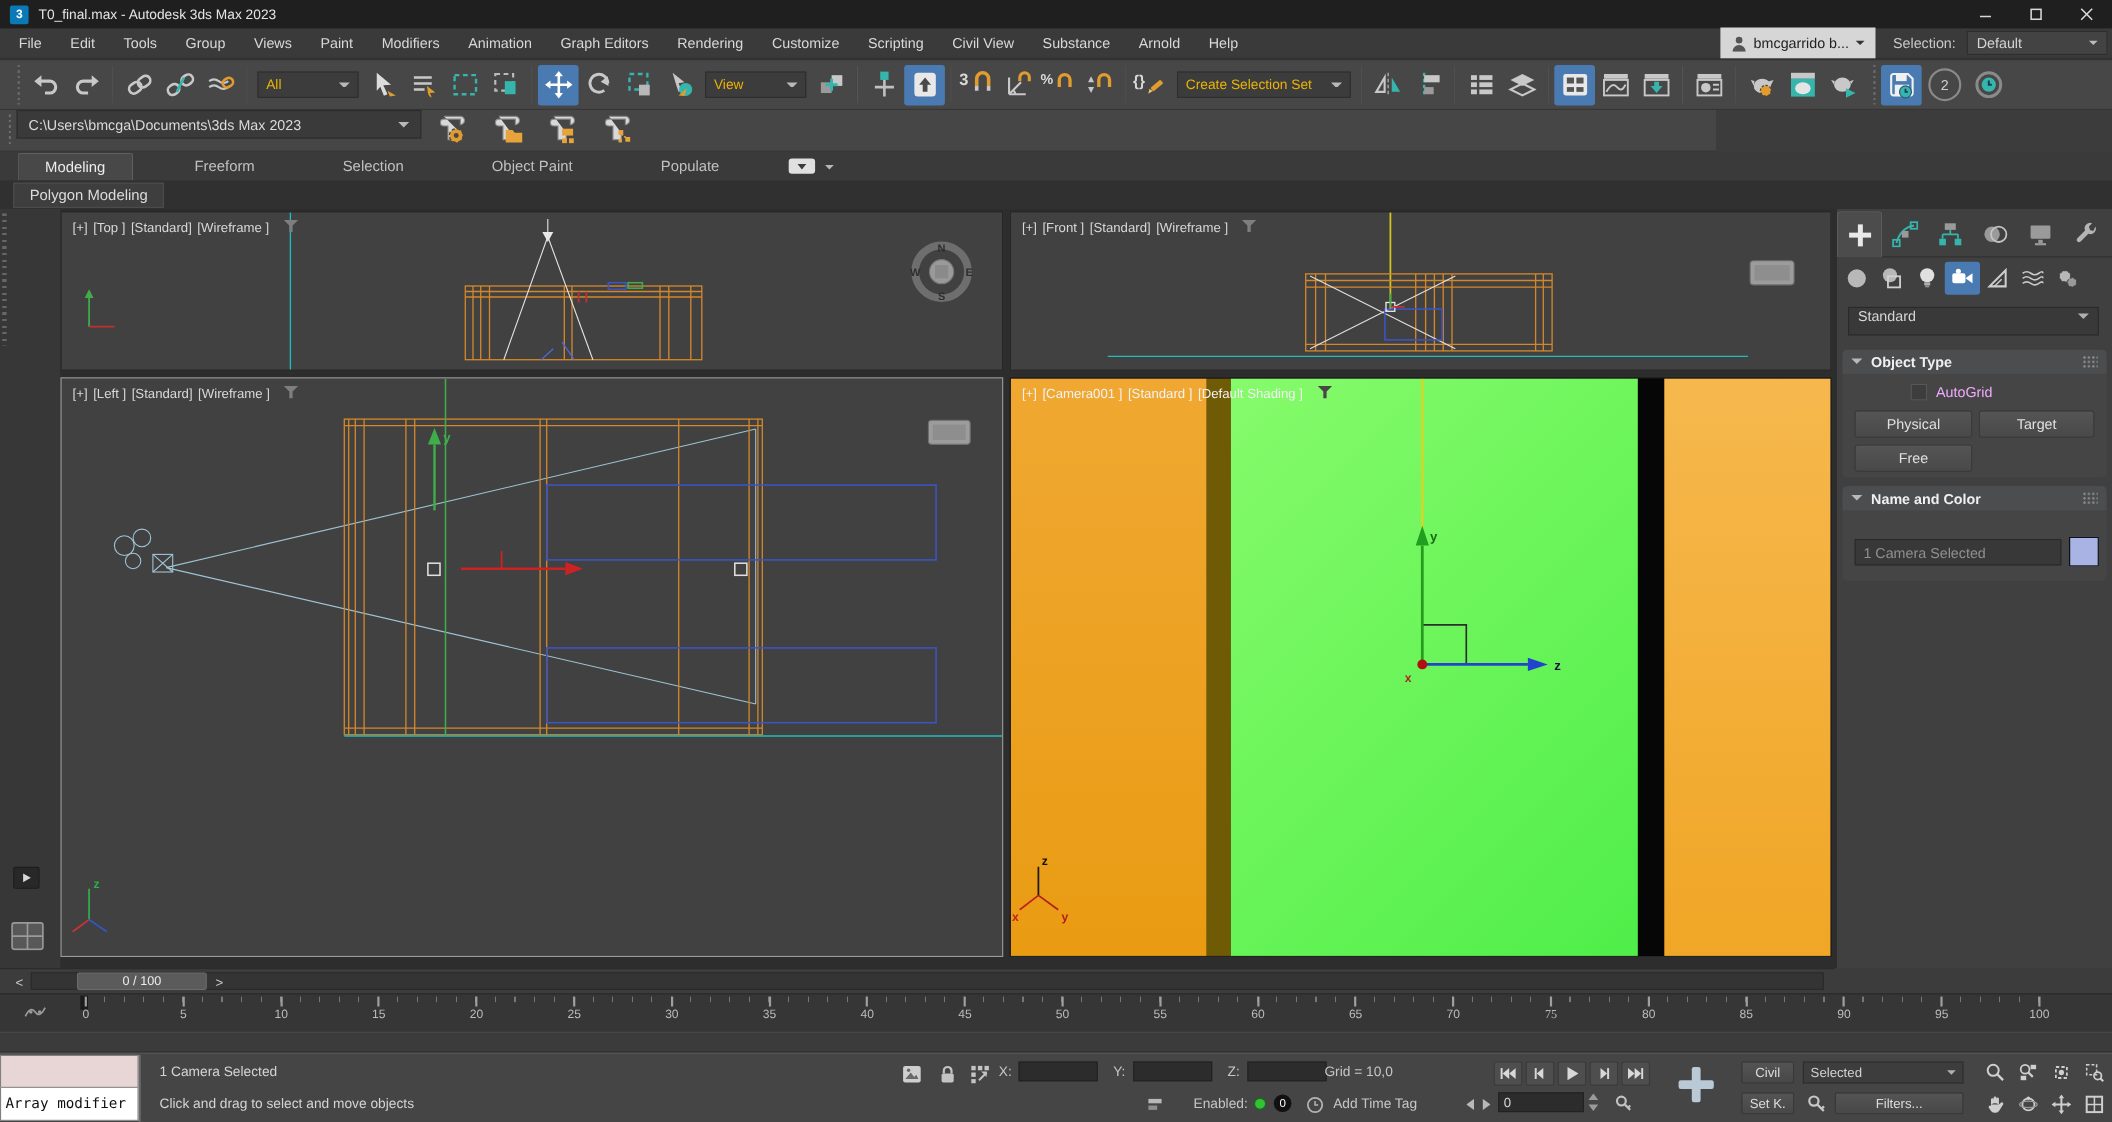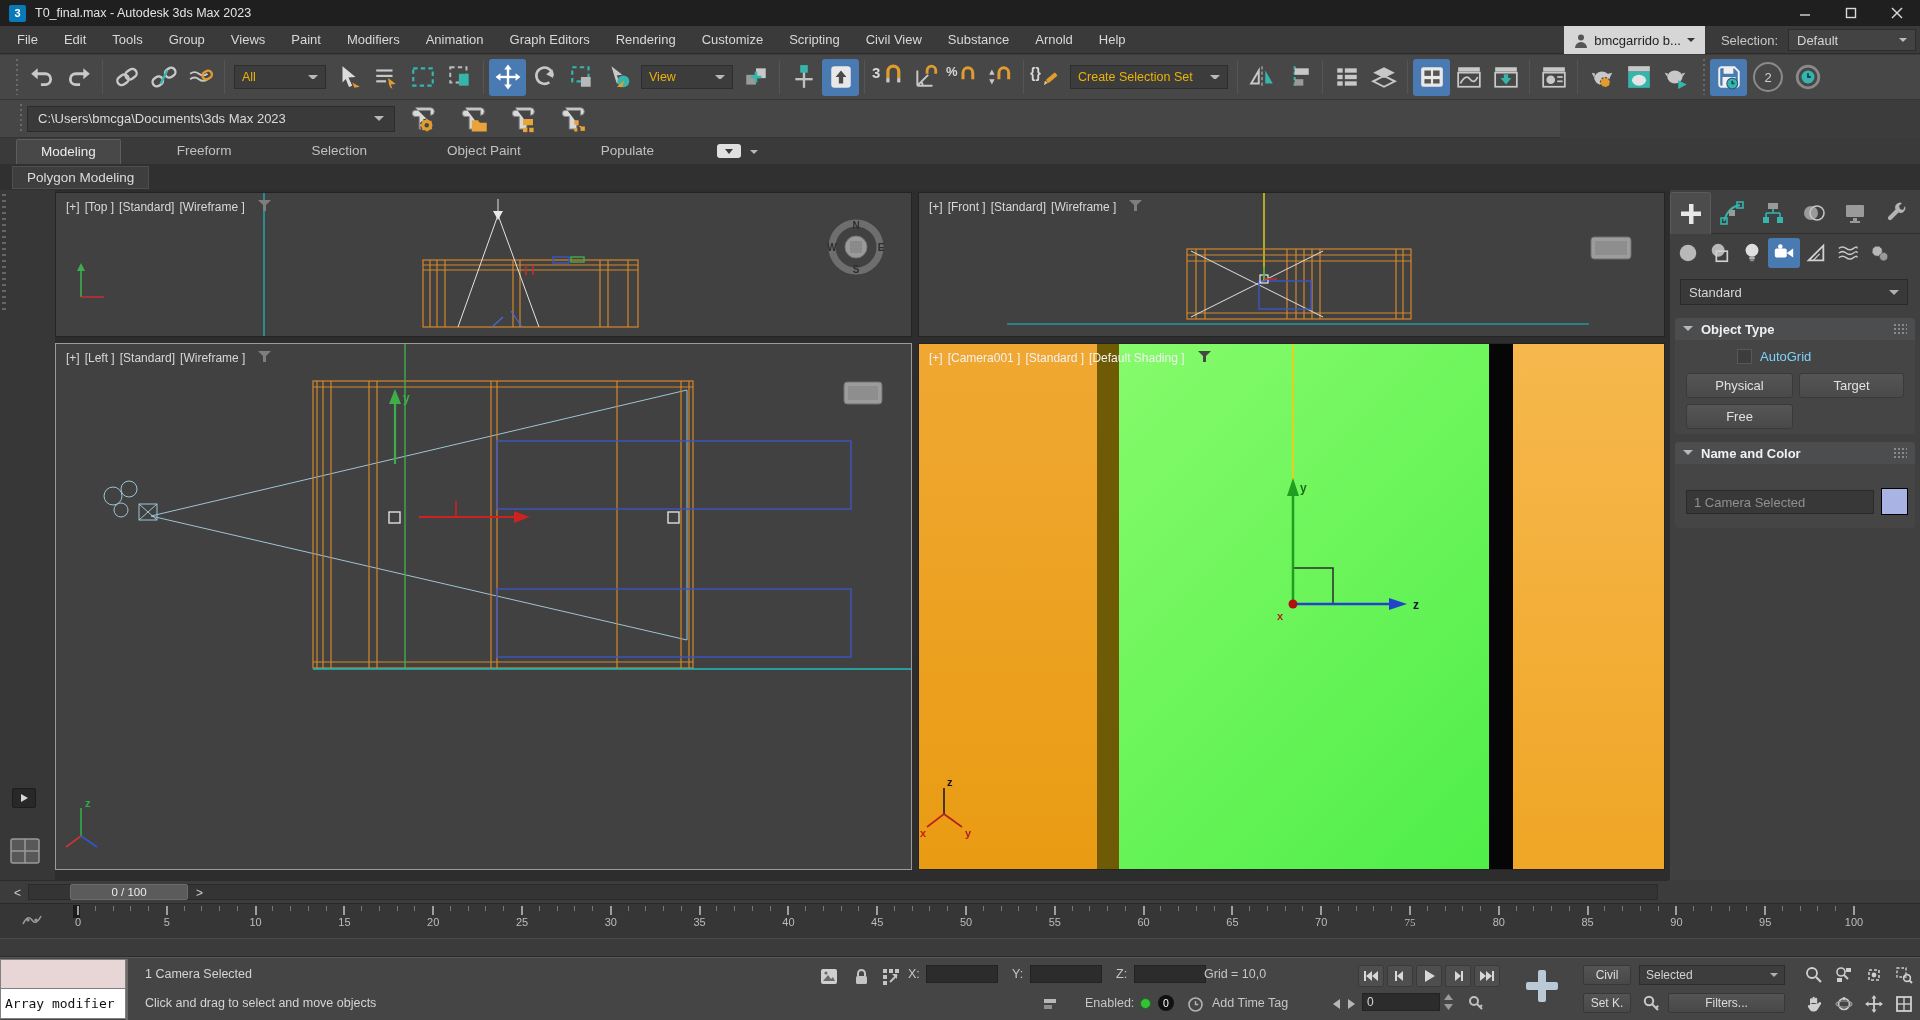--- a/index.html
+++ b/index.html
@@ -12,21 +12,21 @@
     display:flex; align-items:center; }
   .app-badge { width:17px; height:17px; margin-left:9px; background:#0a79b8; border-radius:2px;
     color:#fff; font-size:11px; font-weight:bold; text-align:center; line-height:17px; }
   .title-text { margin-left:9px; color:#e4e4e4; font-size:12.5px; }
   .winbtns { margin-left:auto; display:flex; }
   .winbtn { width:46px; height:26px; display:flex; align-items:center; justify-content:center; }
   .winbtn svg { stroke:#d8d8d8; fill:none; stroke-width:1.4; }
 
   
   .menubar { position:absolute; left:0; top:26px; width:1920px; height:28px; background:#3a3a3a;
-    border-bottom:1px solid #2c2c2c; display:flex; align-items:flex-start; }
+    border-bottom:1px solid #2c2c2c; display:flex; align-items:flex-end; }
   .menu-items { display:flex; margin-left:4px; }
   .menu-item { padding:0 13px; line-height:27px; font-size:13px; color:#d8d8d8; cursor:default; }
   .menu-right { margin-left:auto; display:flex; align-items:center; }
   .user-chip { height:28px; background:#d6d6d6; color:#222; display:flex; align-items:center;
     padding:0 10px; gap:6px; font-size:13px; }
   .user-chip .caret { border:4px solid transparent; border-top-color:#333; margin-top:4px; }
   .ws-label { margin:0 10px 0 16px; color:#c8c8c8; font-size:13px; }
   .ws-select { width:128px; height:22px; background:#434343; border:1px solid #2d2d2d;
     display:flex; align-items:center; padding:0 8px; margin-right:4px; color:#d4d4d4; font-size:13px; }
   .ws-select .caret { margin-left:auto; border:4px solid transparent; border-top-color:#bbb; margin-top:4px; }
@@ -44,21 +44,21 @@
   .tsep { width:1px; align-self:stretch; margin:5px 5px; background:#393939; border-right:1px solid #555; }
   .ddown { height:24px; background:#3c3c3c; border:1px solid #2d2d2d; display:flex; align-items:center;
     padding:0 7px; color:#eab308; font-size:12.5px; margin:0 4px; flex:none; }
   .ddown .caret { margin-left:auto; border:4px solid transparent; border-top-color:#b8b8b8; margin-top:4px; padding-left:2px; }
   .ring-num { width:30px; height:30px; border-radius:50%; border:2.5px solid #8a8a8a; color:#cfcfcf;
     display:flex; align-items:center; justify-content:center; font-size:13px; margin:0 6px; }
   .snaptext { position:absolute; left:2px; top:5px; font-size:15px; font-weight:bold; color:#d8d8d8; }
 
   
   .pathrow { position:absolute; left:0; top:100px; width:1560px; height:38px; background:#464646;
-    border-bottom:1px solid #353535; display:flex; align-items:center; padding-left:16px; }
+    border-bottom:1px solid #353535; display:flex; align-items:flex-start; padding-left:4px; }
   .path-select { width:368px; height:26px; background:#3a3a3a; border:1px solid #2c2c2c;
     display:flex; align-items:center; padding:0 10px; color:#dadada; font-size:13px; }
   .path-select .caret { margin-left:auto; border:5px solid transparent; border-top-color:#b8b8b8; margin-top:5px; }
   .pbtn { width:44px; height:34px; display:flex; align-items:center; justify-content:center; margin-left:6px; }
   .pbtn svg { width:30px; height:30px; }
 
   
   .ribbontabs { position:absolute; left:0; top:138px; width:1920px; height:26px; background:#3a3a3a;
     display:flex; align-items:flex-end; }
   .ribbon-tab { padding:0 24px; margin:0 16px; line-height:24px; font-size:13.5px; color:#c0c0c0; }
@@ -90,31 +90,31 @@
 
   
   .cmdpanel { position:absolute; left:1670px; top:0; width:250px; height:690px; background:#404040; }
   .cp-tabs { position:absolute; left:0; top:2px; width:250px; height:42px; display:flex; border-bottom:1px solid #2f2f2f; }
   .cp-tab { width:41px; height:42px; display:flex; align-items:center; justify-content:center; }
   .cp-tab.active { background:#4c4c4c; border:1px solid #5a5a5a; border-bottom:none; border-radius:3px 3px 0 0; }
   .cp-cats { position:absolute; left:0; top:46px; width:250px; height:34px; display:flex; align-items:center; padding-left:2px; }
   .cp-cat { width:32px; height:30px; border-radius:3px; display:flex; align-items:center; justify-content:center; }
   .cp-cat.active { background:#4a7ab2; }
   .cp-dd { position:absolute; left:10px; top:89px; width:228px; height:26px; background:#393939;
-    border:1px solid #2a2a2a; display:flex; align-items:center; padding:0 8px; color:#d6d6d6; font-size:13px; }
+    border:1px solid #2a2a2a; display:flex; align-items:flex-start; padding:0 8px; color:#d6d6d6; font-size:13px; }
   .cp-dd .caret { margin-left:auto; border:5px solid transparent; border-top-color:#b0b0b0; margin-top:5px; }
   .rollout { position:absolute; left:5px; width:240px; background:#454545; border-radius:4px; }
   .roll-head { height:22px; background:#4b4d4f; border-radius:4px 4px 0 0; display:flex; align-items:center;
     padding:0 8px; font-weight:bold; color:#f0f0f0; font-size:13px; }
   .roll-head .tri { border:5px solid transparent; border-top-color:#b8b8b8; margin:4px 8px 0 0; }
   .roll-head .gripdots { margin-left:auto; width:14px; height:12px;
     background:radial-gradient(#8a8a8a 1px, transparent 1.2px); background-size:4px 4px; }
   .cp-btn { position:absolute; height:25px; background:linear-gradient(#555,#494949); border:1px solid #3a3a3a;
     border-radius:3px; color:#e0e0e0; font-size:13px; display:flex; align-items:center; justify-content:center; }
-  .autogrid { position:absolute; display:flex; align-items:center; gap:8px; color:#7dd3fc; font-size:13px; }
+  .autogrid { position:absolute; display:flex; align-items:center; gap:8px; color:#f0abfc; font-size:13px; }
   .autogrid .cb { width:15px; height:15px; background:#3d3d3d; border:1px solid #585858; }
   .name-field { position:absolute; left:11px; top:48px; width:188px; height:24px; background:#383838;
     border:1px solid #2a2a2a; color:#909090; font-size:13px; display:flex; align-items:center; padding:0 7px; }
   .color-swatch { position:absolute; left:206px; top:46px; width:27px; height:27px; border:1px solid #000; }
 
   
   .sliderrow { position:absolute; left:0; top:880px; width:1668px; height:23px; background:#3c3c3c; border-top:1px solid #2b2b2b; }
   .slider-track { position:absolute; left:28px; top:3px; width:1630px; height:16px; background:#343434;
     border:1px solid #2a2a2a; }
   .slider-arrow { position:absolute; top:4px; width:15px; height:15px; color:#cfcfcf; font-size:12px;

